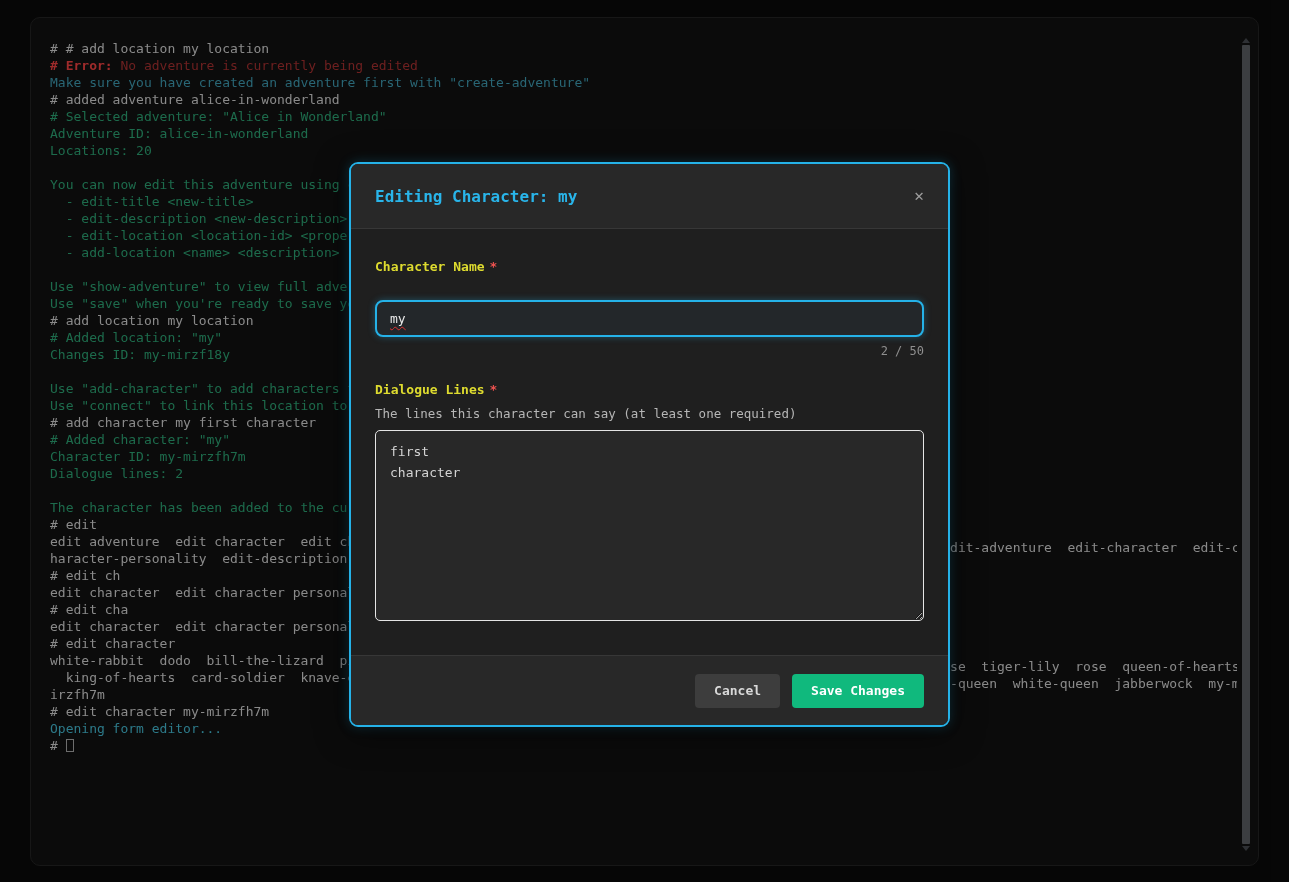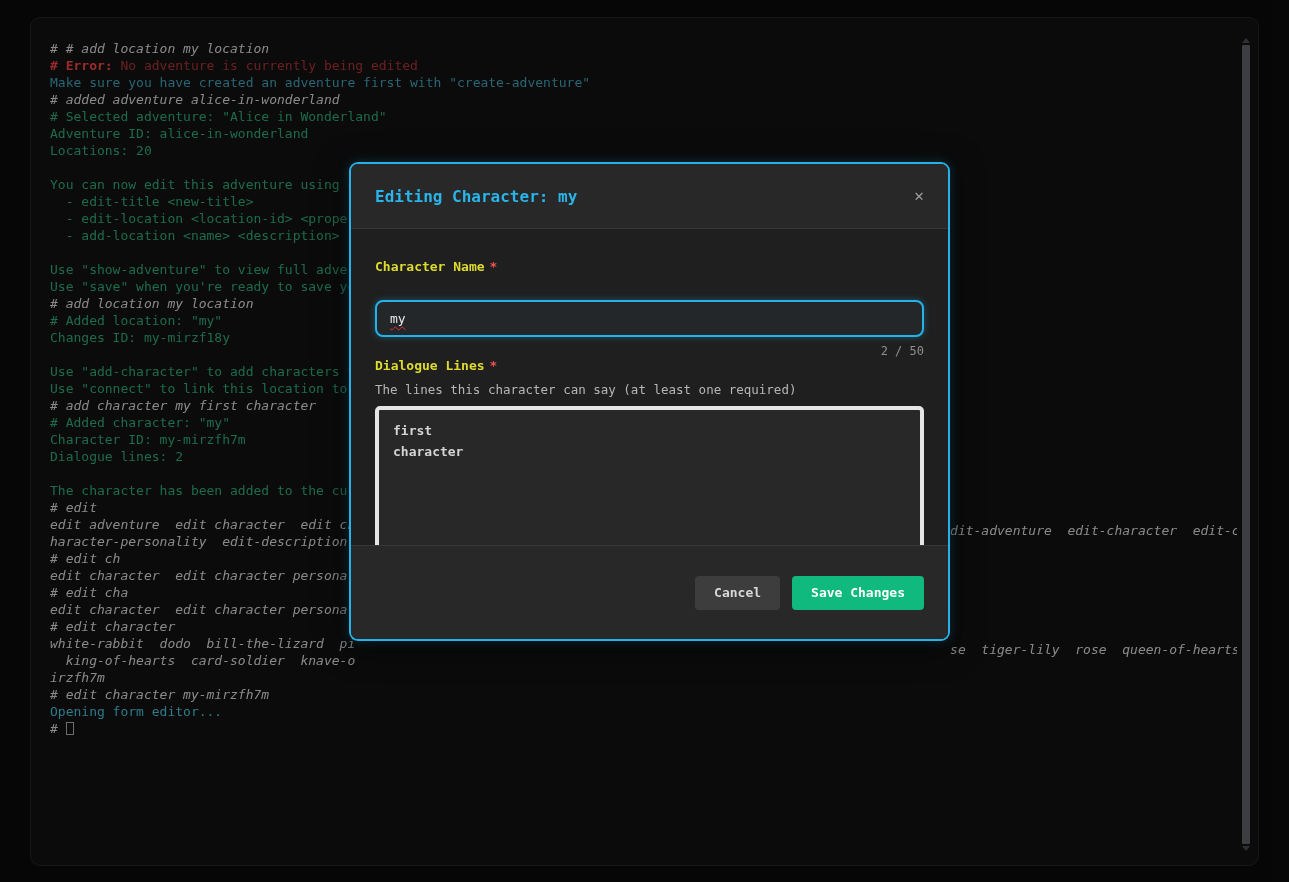--- a/index.html
+++ b/index.html
@@ -13,21 +13,21 @@
     position:absolute; left:30px; top:17px; width:1229px; height:849px;
     background:#111111; border:1px solid #242424; border-radius:10px;
     box-sizing:border-box; z-index:1;
   }
   .term {
     position:absolute; left:19px; top:22px; right:21px; bottom:8px;
     overflow:hidden; font-size:13px; line-height:17px;
   }
   .tl { height:17px; white-space:pre; position:relative; }
   .tl .abs { position:absolute; top:6px; }
-  .c-cmd      { color:#d4d4d4;font-style:italic; }
+  .c-cmd      { color:#d4d4d4; }
   .c-green    { color:#2da575; }
   .c-teal     { color:#3f9db4; }
   .c-cyan     { color:#45bcd4; }
   .c-err-bold { color:#f34242; font-weight:bold; }
   .c-err      { color:#a93131; }
   .cursor {
     display:inline-block; width:8px; height:13px;
     border:1px solid #a8a8a8; vertical-align:-2px; box-sizing:border-box;
   }
   
@@ -36,21 +36,21 @@
     display:flex; flex-direction:column; align-items:center;
   }
   .sb-arrow { width:0; height:0; border-left:4px solid transparent; border-right:4px solid transparent; }
   .sb-arrow.up   { border-bottom:5px solid #474b50; margin-bottom:2px; }
   .sb-arrow.down { border-top:5px solid #474b50; margin-top:2px; }
   .sb-thumb { flex:1; width:8px; background:#5c6064; border-radius:1px; }
   
   .overlay { position:absolute; inset:0; background:rgba(0,0,0,0.35); z-index:5; }
   
   .modal {
-    position:absolute; left:349px; top:162px; width:601px; height:479px; z-index:10;
+    position:absolute; left:349px; top:162px; width:601px; height:565px; z-index:10;
     background:#1f1f1f; border:2px solid #25b2e8; border-radius:9px;
     box-shadow:0 6px 32px rgba(0,0,0,0.6), 0 0 12px rgba(37,178,232,0.28);
     box-sizing:border-box; display:flex; flex-direction:column;
     font-size:13px; color:#cfcfcf;justify-content:center;
   }
   .modal-header {
     flex:0 0 64px; background:#282828; border-bottom:1px solid #373737;
     border-radius:7px 7px 0 0; display:flex; align-items:center; padding:0 24px;
   }
   .modal-title { font-size:16px; font-weight:bold; color:#29b5ea; }
@@ -67,31 +67,31 @@
     border:2px solid #25b2e8; border-radius:8px; background:#23272a;
     box-shadow:0 0 7px rgba(37,178,232,0.35);
     display:flex; align-items:center; padding:0 13px; color:#e8e8e8; cursor:text;
   }
   .misspell {
     text-decoration-line:underline; text-decoration-style:wavy;
     text-decoration-color:#e03131; text-decoration-thickness:1px;
     text-underline-offset:3px;
   }
   .char-counter { margin-top:7px; text-align:right; font-size:12px; color:#8f8f8f; }
-  .field2 { }
+  .field2 { margin-top:24px; }
   .dialogue-textarea {
     margin-top:9px; display:block; width:100%; box-sizing:border-box; height:191px;
-    background:#282828; border:4px solid #e5e5e5; border-radius:5px;
+    background:#282828; border:1px solid #e5e5e5; border-radius:5px;
     color:#d4d4d4; font-family:inherit; font-size:13px; line-height:21px;
-    padding:10px 14px; resize:vertical; outline:none;font-weight:bold;
+    padding:10px 14px; resize:vertical; outline:none;
   }
   .modal-footer {
     flex:0 0 69px; background:#282828; border-top:1px solid #373737;
     border-radius:0 0 7px 7px; display:flex; align-items:center;
-    justify-content:flex-end; gap:12px; padding:12px 24px;
+    justify-content:flex-end; gap:12px; padding:0 24px;
   }
   .btn {
     height:34px; border:none; border-radius:4px; font-family:inherit;
     font-size:13px; font-weight:bold; padding:0 19px; cursor:pointer;
   }
   .btn-cancel { background:#3d3d3d; color:#d9d9d9; }
   .btn-save   { background:#10b97d; color:#ffffff; }
 </style>
 </head>
 <body>
@@ -103,20 +103,21 @@
         <div class="tl"><span class="c-cmd"># # add location my location</span></div>
         <div class="tl"><span class="c-err-bold"># Error:</span><span class="c-err"> No adventure is currently being edited</span></div>
         <div class="tl"><span class="c-teal">Make sure you have created an adventure first with "create-adventure"</span></div>
         <div class="tl"><span class="c-cmd"># added adventure alice-in-wonderland</span></div>
         <div class="tl"><span class="c-green"># Selected adventure: "Alice in Wonderland"</span></div>
         <div class="tl"><span class="c-green">Adventure ID: alice-in-wonderland</span></div>
         <div class="tl"><span class="c-green">Locations: 20</span></div>
         <div class="tl"></div>
         <div class="tl"><span class="c-green">You can now edit this adventure using c</span></div>
         <div class="tl"><span class="c-green">  - edit-title &lt;new-title&gt;</span></div>
+        <div class="tl"><span class="c-green">  - edit-description &lt;new-description&gt;</span></div>
         <div class="tl"><span class="c-green">  - edit-location &lt;location-id&gt; &lt;proper</span></div>
         <div class="tl"><span class="c-green">  - add-location &lt;name&gt; &lt;description&gt;</span></div>
         <div class="tl"></div>
         <div class="tl"><span class="c-green">Use "show-adventure" to view full adver</span></div>
         <div class="tl"><span class="c-green">Use "save" when you're ready to save yo</span></div>
         <div class="tl"><span class="c-cmd"># add location my location</span></div>
         <div class="tl"><span class="c-green"># Added location: "my"</span></div>
         <div class="tl"><span class="c-green">Changes ID: my-mirzf18y</span></div>
         <div class="tl"></div>
         <div class="tl"><span class="c-green">Use "add-character" to add characters t</span></div>
@@ -129,21 +130,21 @@
         <div class="tl"><span class="c-green">The character has been added to the cur</span></div>
         <div class="tl"><span class="c-cmd"># edit</span></div>
         <div class="tl"><span class="c-cmd">edit adventure  edit character  edit ch</span><span class="c-cmd abs" style="left: 115ch;">dit-adventure  edit-character  edit-c</span></div>
         <div class="tl"><span class="c-cmd">haracter-personality  edit-description </span></div>
         <div class="tl"><span class="c-cmd"># edit ch</span></div>
         <div class="tl"><span class="c-cmd">edit character  edit character personal</span></div>
         <div class="tl"><span class="c-cmd"># edit cha</span></div>
         <div class="tl"><span class="c-cmd">edit character  edit character personal</span></div>
         <div class="tl"><span class="c-cmd"># edit character</span></div>
         <div class="tl"><span class="c-cmd">white-rabbit  dodo  bill-the-lizard  pi</span><span class="c-cmd abs" style="left: 115ch;">se  tiger-lily  rose  queen-of-hearts</span></div>
-        <div class="tl"><span class="c-cmd">  king-of-hearts  card-soldier  knave-o</span></div>
+        <div class="tl"><span class="c-cmd">  king-of-hearts  card-soldier  knave-o</span><span class="c-cmd abs" style="left: 115ch;">-queen  white-queen  jabberwock  my-m</span></div>
         <div class="tl"><span class="c-cmd">irzfh7m</span></div>
         <div class="tl"><span class="c-cmd"># edit character my-mirzfh7m</span></div>
         <div class="tl"><span class="c-cyan">Opening form editor...</span></div>
         <div class="tl"><span class="c-cmd"># </span><span class="cursor"></span></div>
       </div>
     <div class="scrollbar">
       <div class="sb-arrow up"></div>
       <div class="sb-thumb"></div>
       <div class="sb-arrow down"></div>
     </div>

